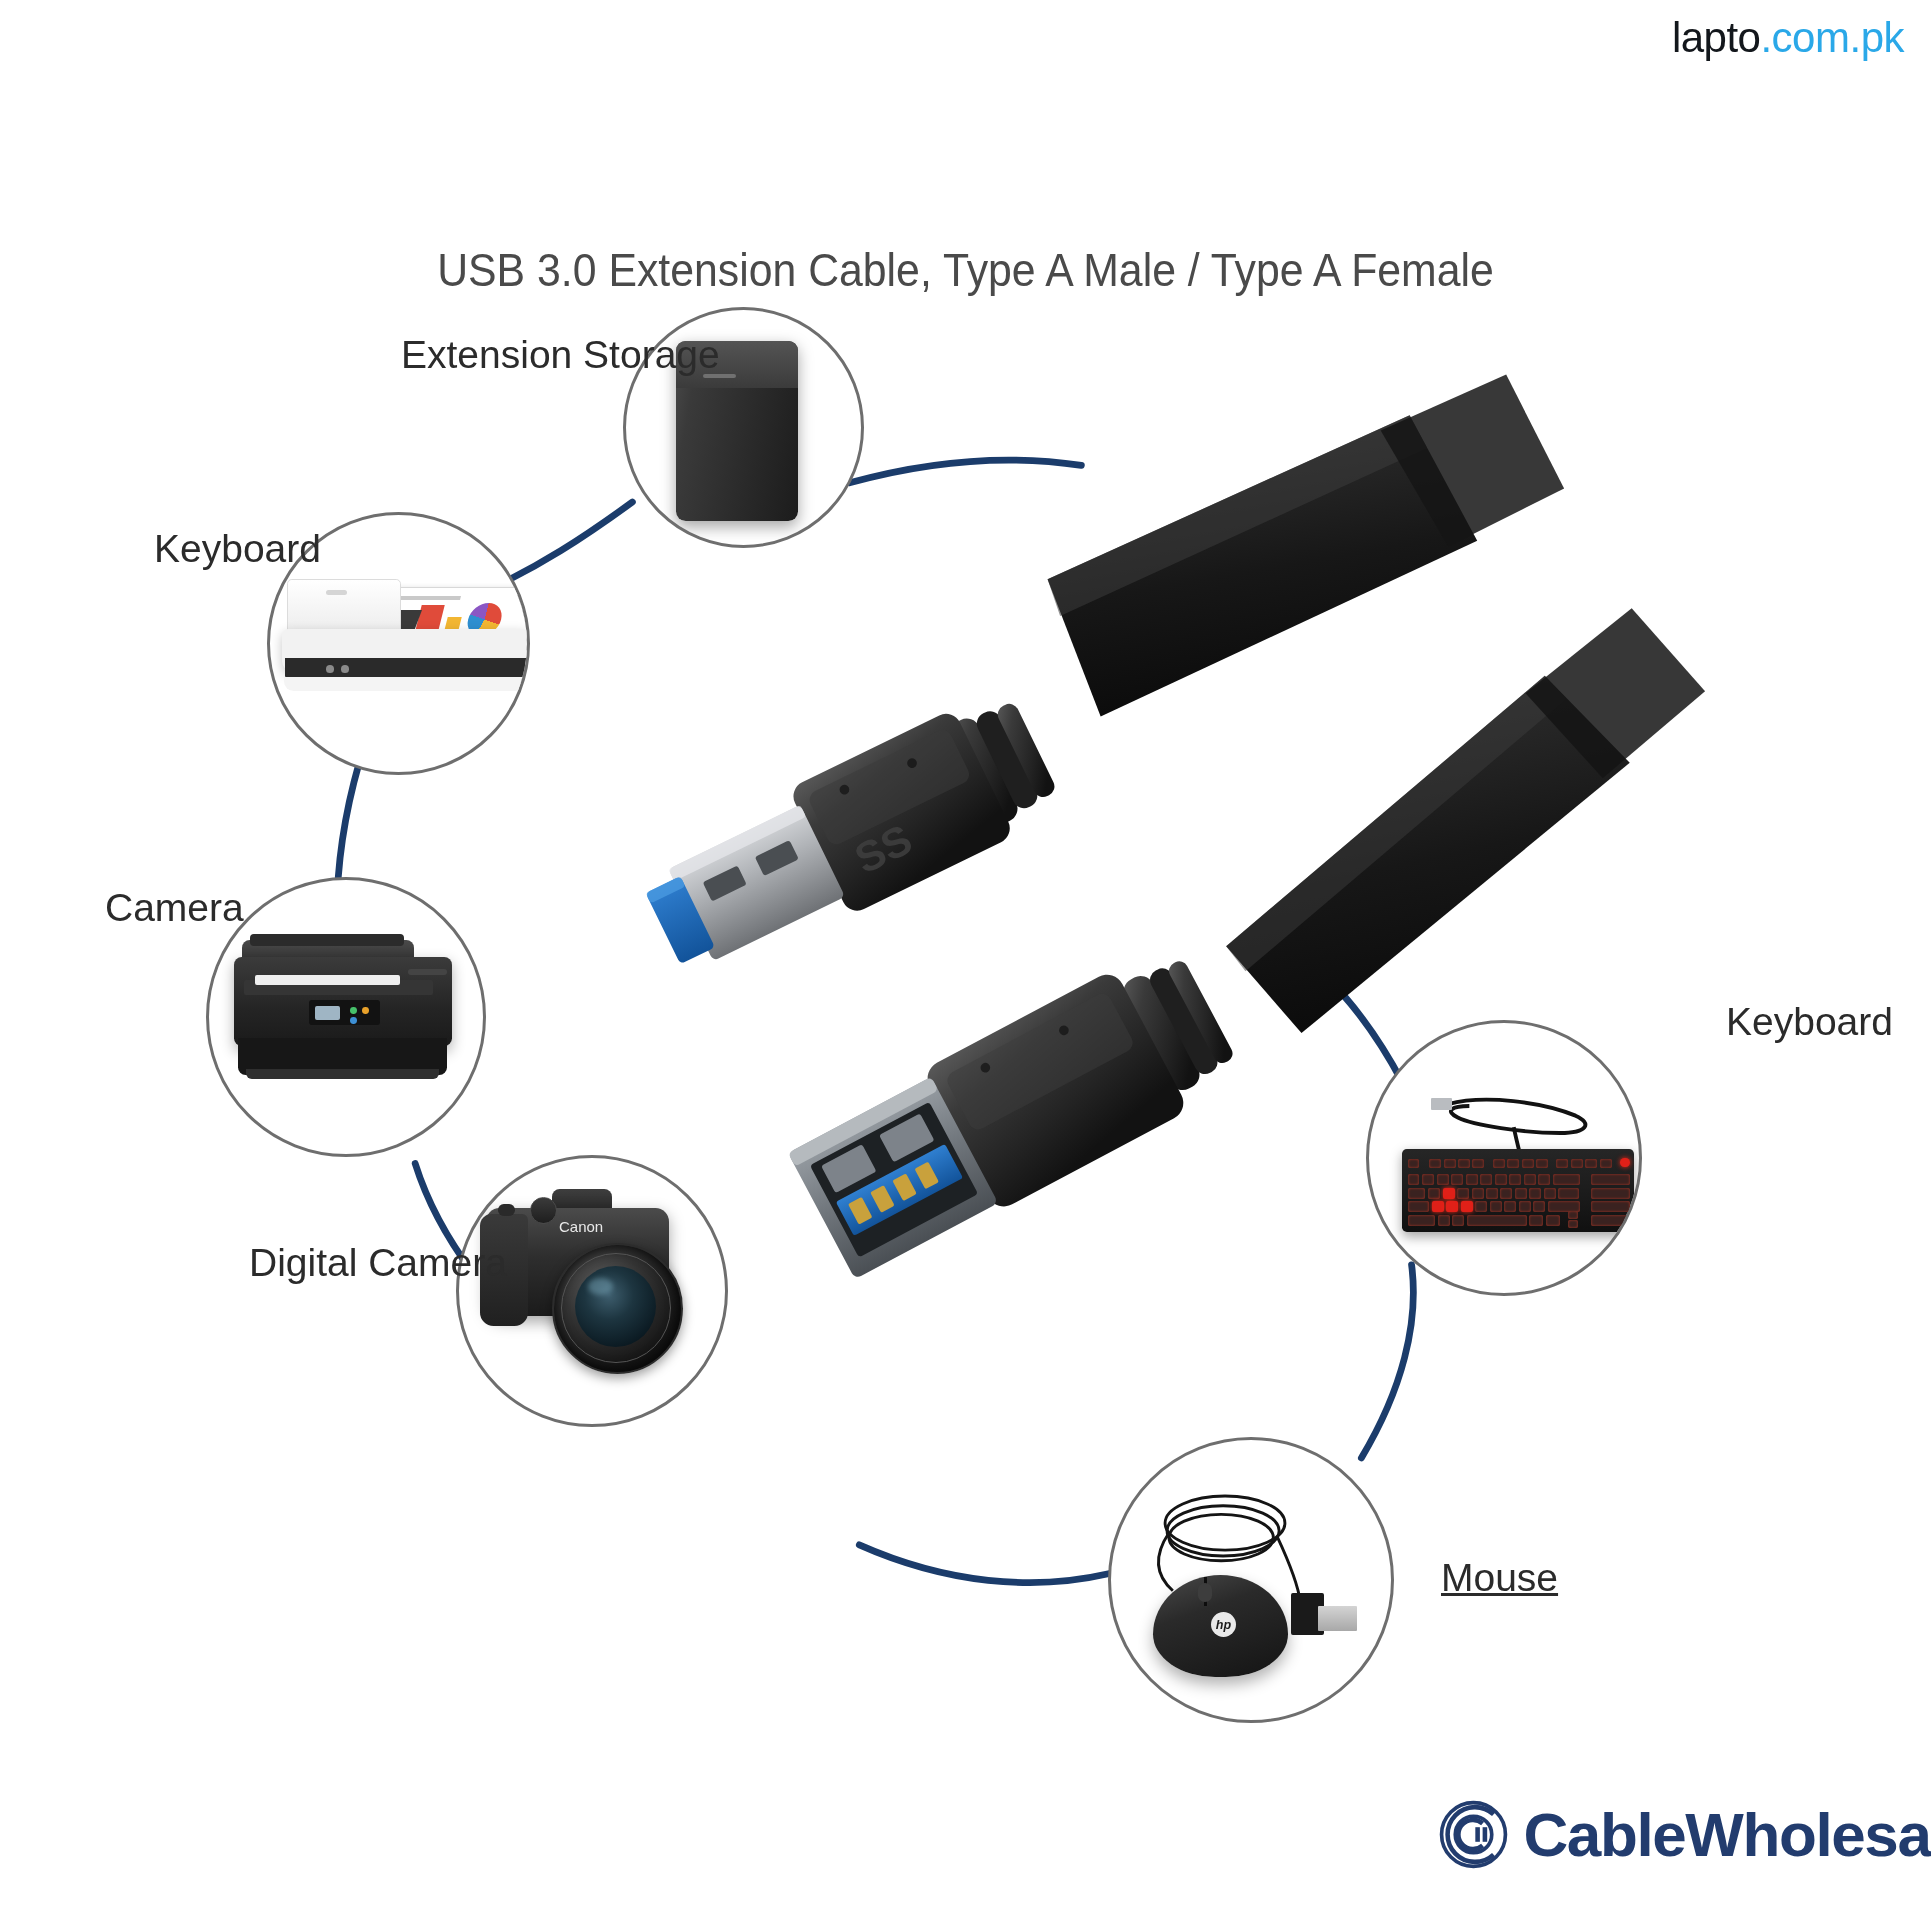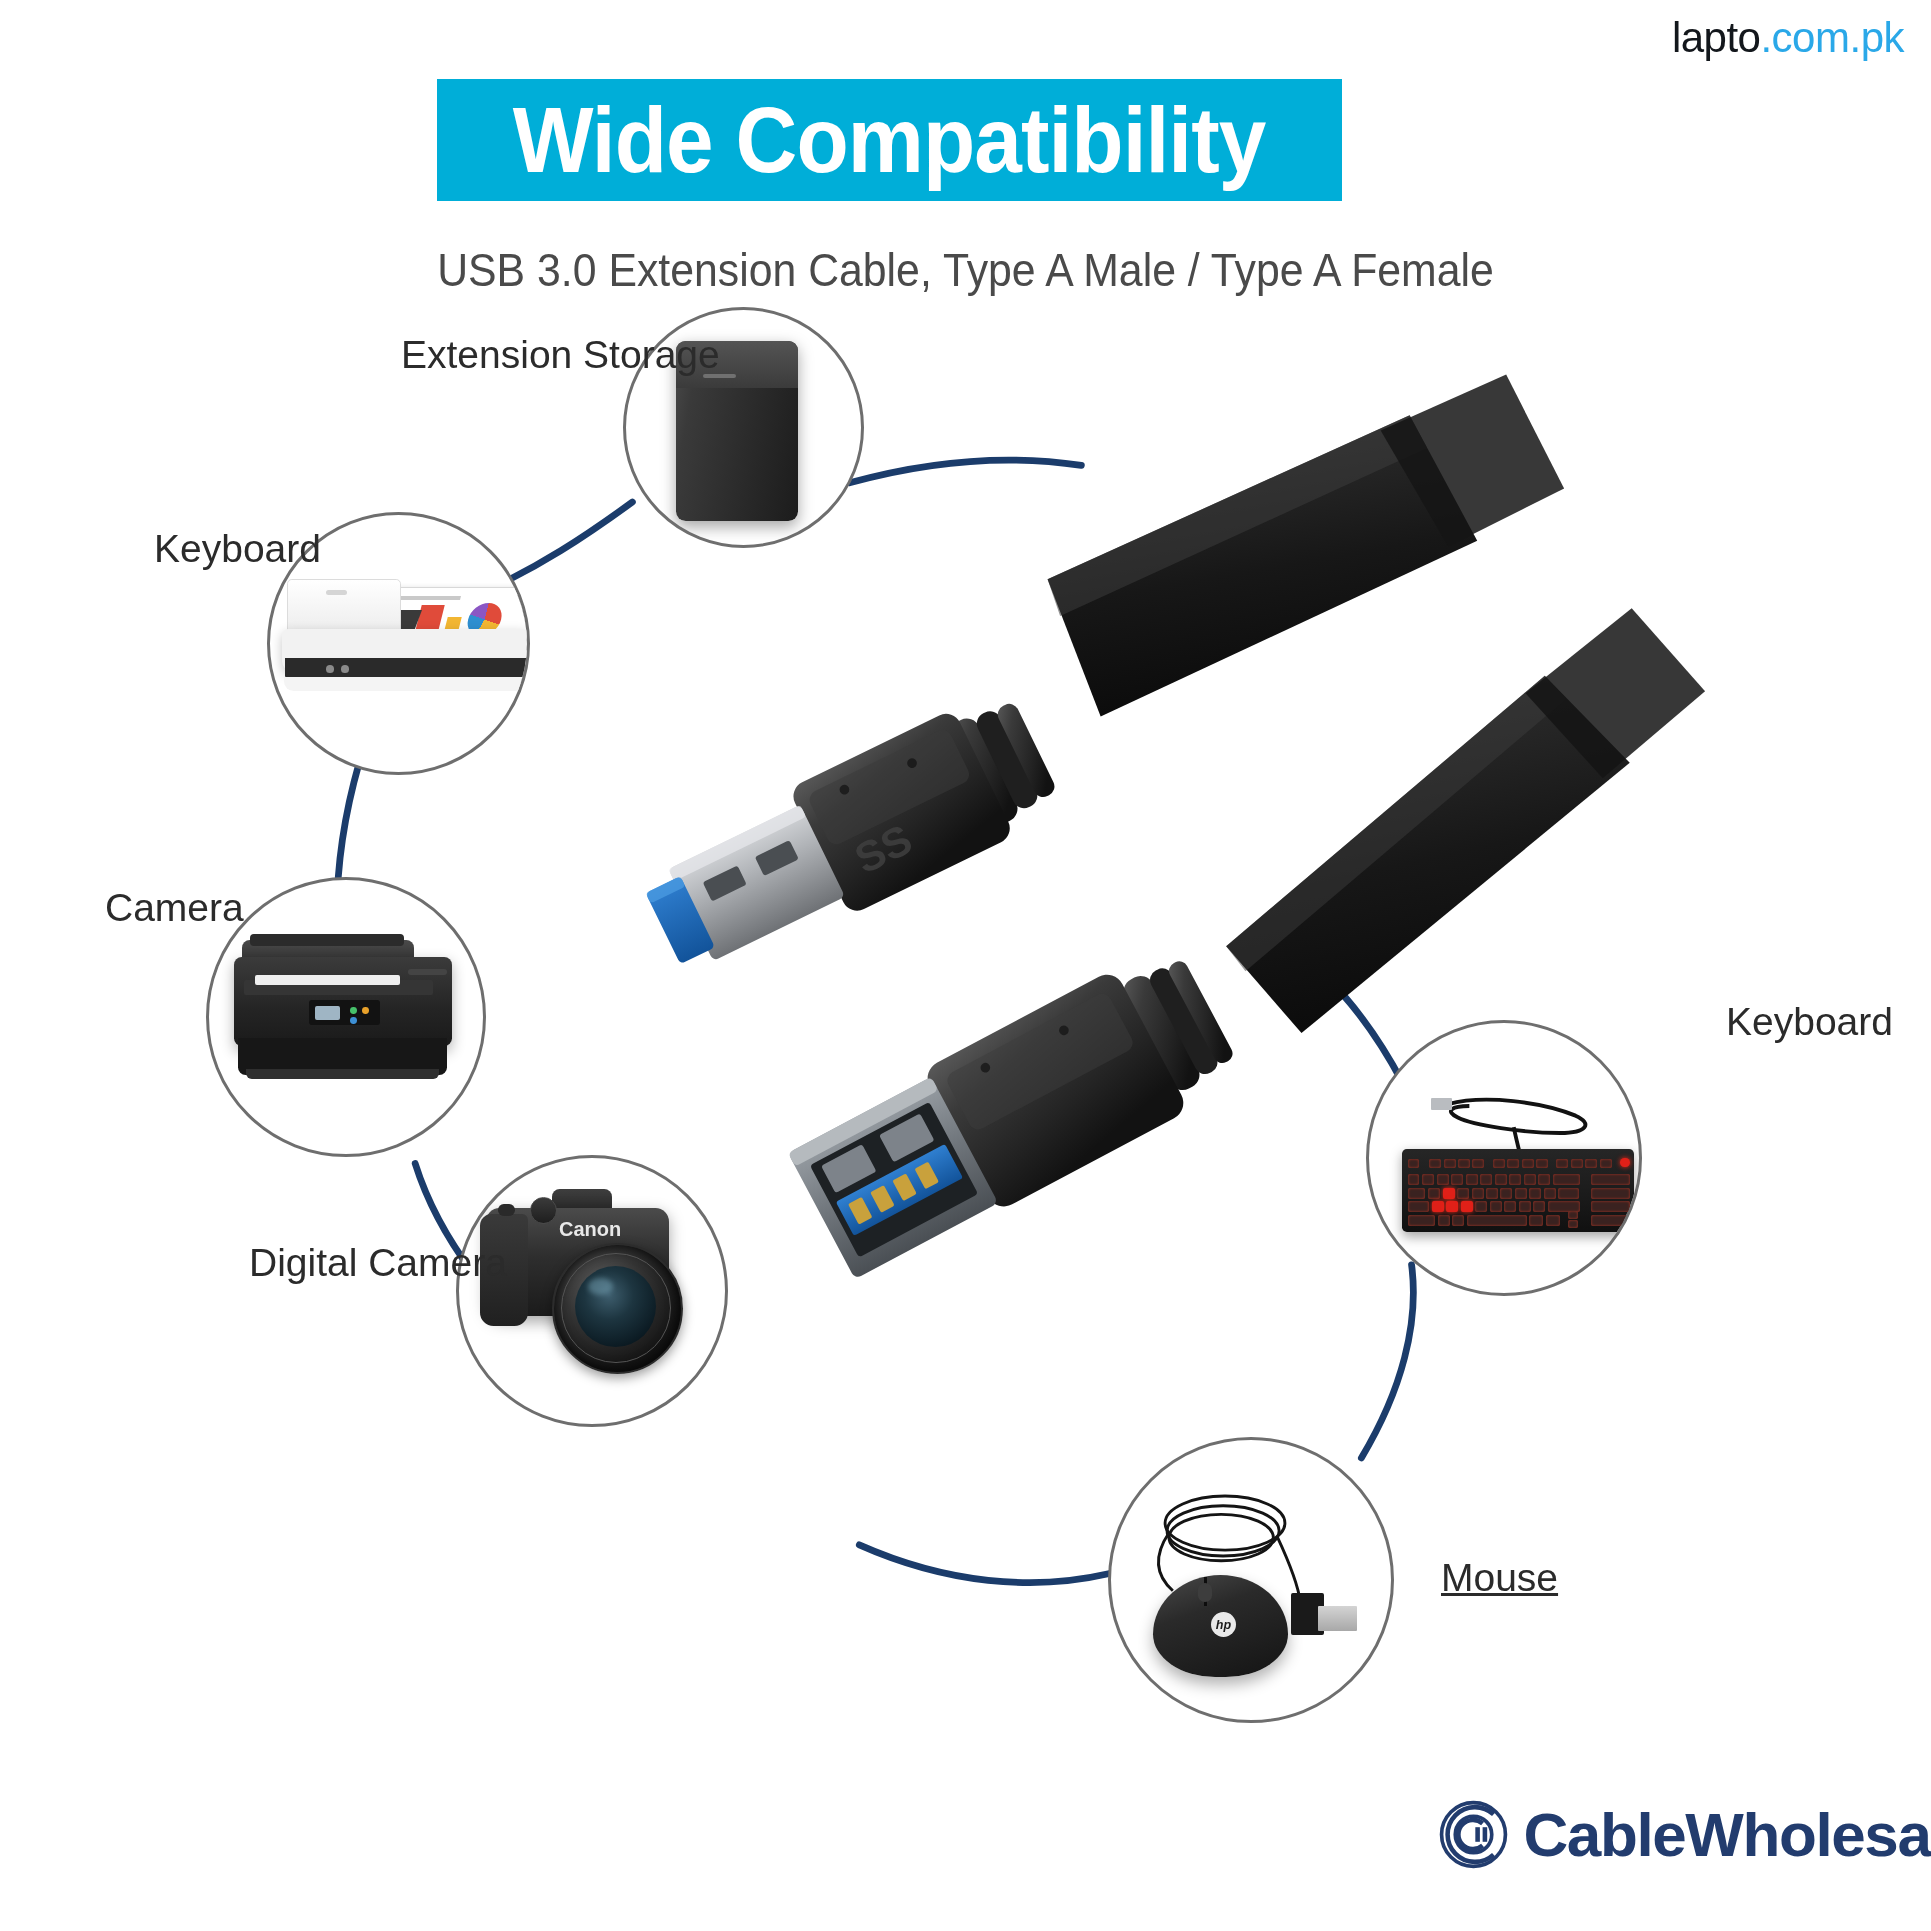--- a/index.html
+++ b/index.html
@@ -357,23 +357,20 @@
 </style>
 </head>
 <body>
 
 <div id="page">
 
   <div id="watermark">
     <span class="wm-a">lapto</span><span class="wm-b">.com.pk</span>
   </div>
 
-  <div id="title-banner">
-    <div id="title-text">Wide Compatibility</div>
-  </div>
   <div id="subtitle">USB 3.0 Extension Cable, Type A Male / Type A Female</div>
 
   <svg id="arcs" viewBox="0 0 2000 2000">
 
     <path d="M 655 520 C 600 560 560 585 512 608" fill="none" stroke="#1b3c6b" stroke-width="7" stroke-linecap="round"></path>
 
     <path d="M 880 500 C 960 478 1040 470 1120 482" fill="none" stroke="#1b3c6b" stroke-width="7" stroke-linecap="round"></path>
 
     <path d="M 372 790 C 352 860 344 930 352 1000" fill="none" stroke="#1b3c6b" stroke-width="7" stroke-linecap="round"></path>
 
@@ -535,21 +532,21 @@
   </div>
 
   <div class="node">
     <div class="node-circle" style="left:456px; top:1155px; width:272px; height:272px;">
 
       <div class="cam-prism" style="left:93px; top:31px; width:60px; height:25px;"></div>
       <div class="cam-body" style="left:27px; top:50px; width:183px; height:108px;"></div>
       <div class="cam-grip" style="left:21px; top:56px; width:48px; height:112px;"></div>
       <div class="cam-dial" style="left:71px; top:39px; width:25px; height:25px;"></div>
       <div class="cam-btn" style="left:39px; top:46px; width:17.4px; height:11.6px; border-radius:5.8px;"></div>
-      <div class="cam-text" style="left:100px; top:60px; font-size:20px; font-weight:bold;">Canon</div>
+      <div class="cam-text" style="left:100px; top:60px; font-size:15px; font-weight:normal;">Canon</div>
       <div class="cam-text" style="left:135px; top:97px; font-size:10.6px;">EOS</div>
       <div class="cam-text" style="left:135px; top:110px; font-size:10.6px;">R5</div>
 
       <div class="cam-lens" style="left:93px; top:85px; width:127px; height:127px;"></div>
       <div class="cam-ring" style="left:102px; top:95px; width:108px; height:108px;"></div>
       <div class="cam-glass" style="left:116px; top:108px; width:81px; height:81px;"></div>
       <div class="cam-glass-hl" style="left:129px; top:120px; width:25px; height:17.4px;"></div>
     </div>
     <div class="node-label" style="left:249px; top:1241px;">Digital Camera</div>
   </div>

